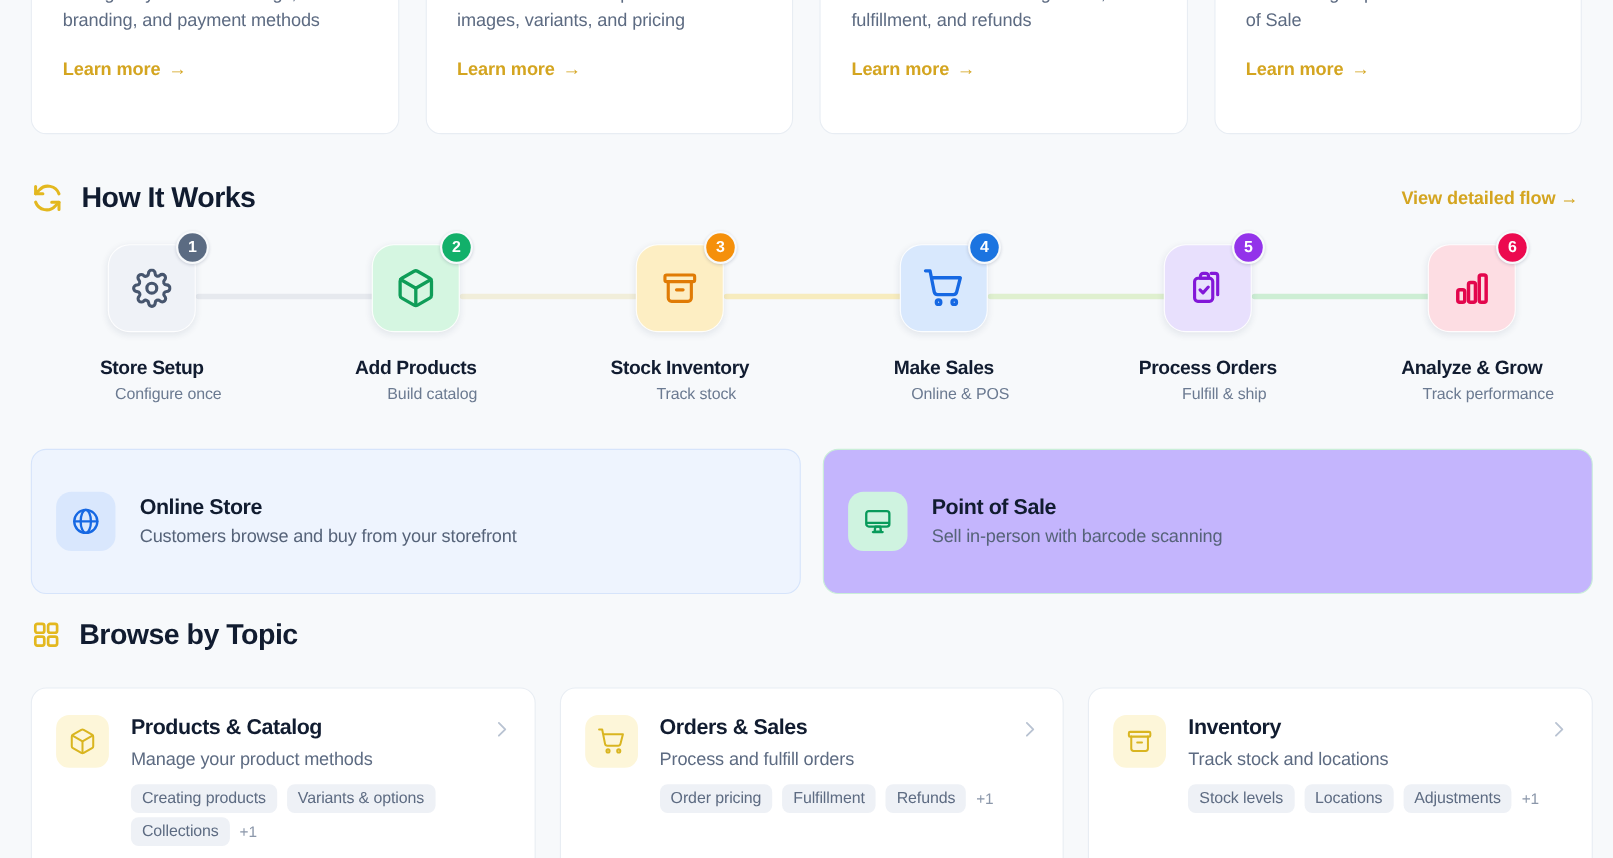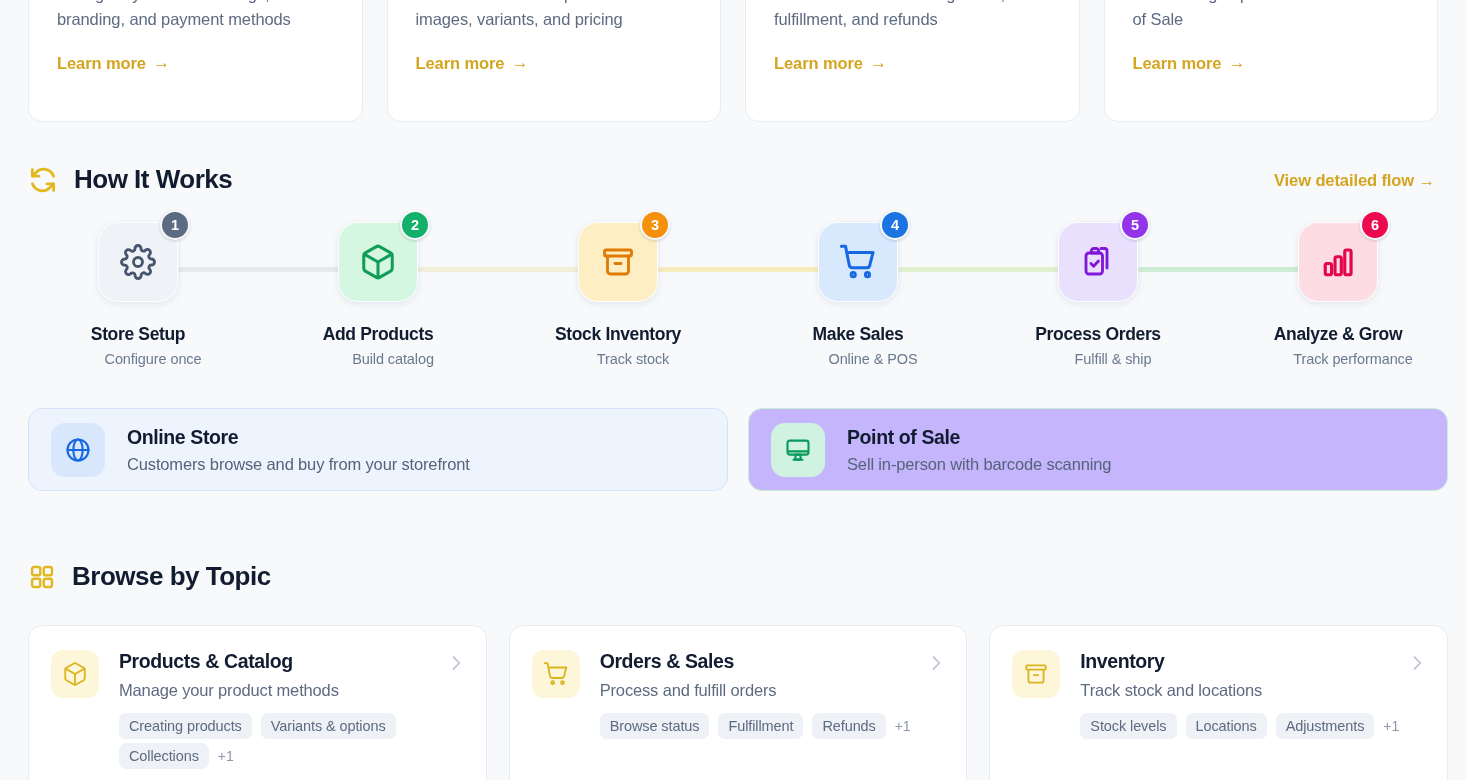--- a/index.html
+++ b/index.html
@@ -133,21 +133,21 @@
     color: #6b7a91;
     letter-spacing: -0.1px;
     white-space: nowrap;
     margin-left: 30px;
   }
 
   
   .channels {
     position: absolute;
     left: 28px; top: 408px;
-    width: 1420px; height: 83px;
+    width: 1420px; height: 132px;
     display: grid;
     grid-template-columns: 1fr 1fr;
     gap: 20px;
   }
   .channel {
     border-radius: 14px;
     display: flex;
     align-items: center;
     padding-left: 22px;
     gap: 22px;
@@ -449,21 +449,21 @@
         <svg width="26" height="26" viewBox="0 0 24 24" fill="none" stroke="#d9b520" stroke-width="1.7" stroke-linecap="round" stroke-linejoin="round">
           <circle cx="9" cy="20" r="1.3"></circle>
           <circle cx="18" cy="20" r="1.3"></circle>
           <path d="M1.5 2h2.6l2.4 12.1a2 2 0 0 0 2 1.6h8.9a2 2 0 0 0 2-1.6L21.5 6H5.2"></path>
         </svg>
       </div>
       <div class="topic-body">
         <div class="topic-title">Orders &amp; Sales</div>
         <div class="topic-sub">Process and fulfill orders</div>
         <div class="topic-tags">
-          <span class="tag">Browse status</span>
+          <span class="tag">Order pricing</span>
           <span class="tag">Fulfillment</span>
           <span class="tag">Refunds</span>
           <span class="tag-more">+1</span>
         </div>
       </div>
       <span class="topic-chev">
         <svg width="20" height="20" viewBox="0 0 24 24" fill="none" stroke="currentColor" stroke-width="2" stroke-linecap="round" stroke-linejoin="round">
             <polyline points="9,5 16,12 9,19"></polyline>
           </svg>
       </span>

